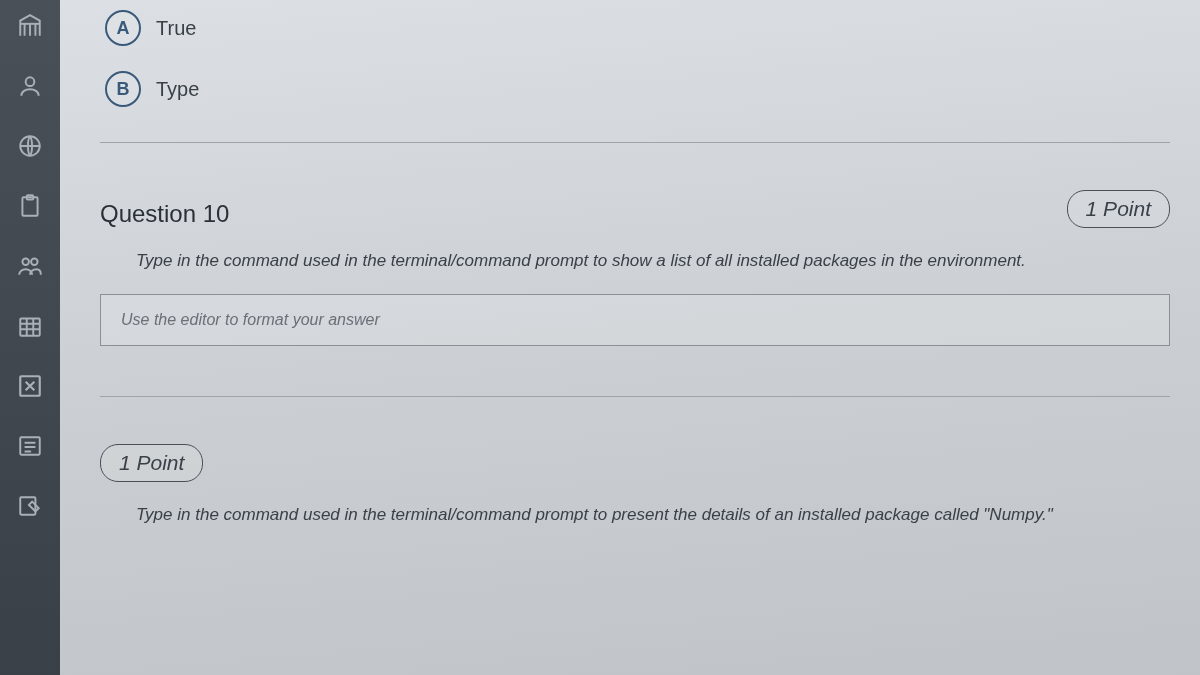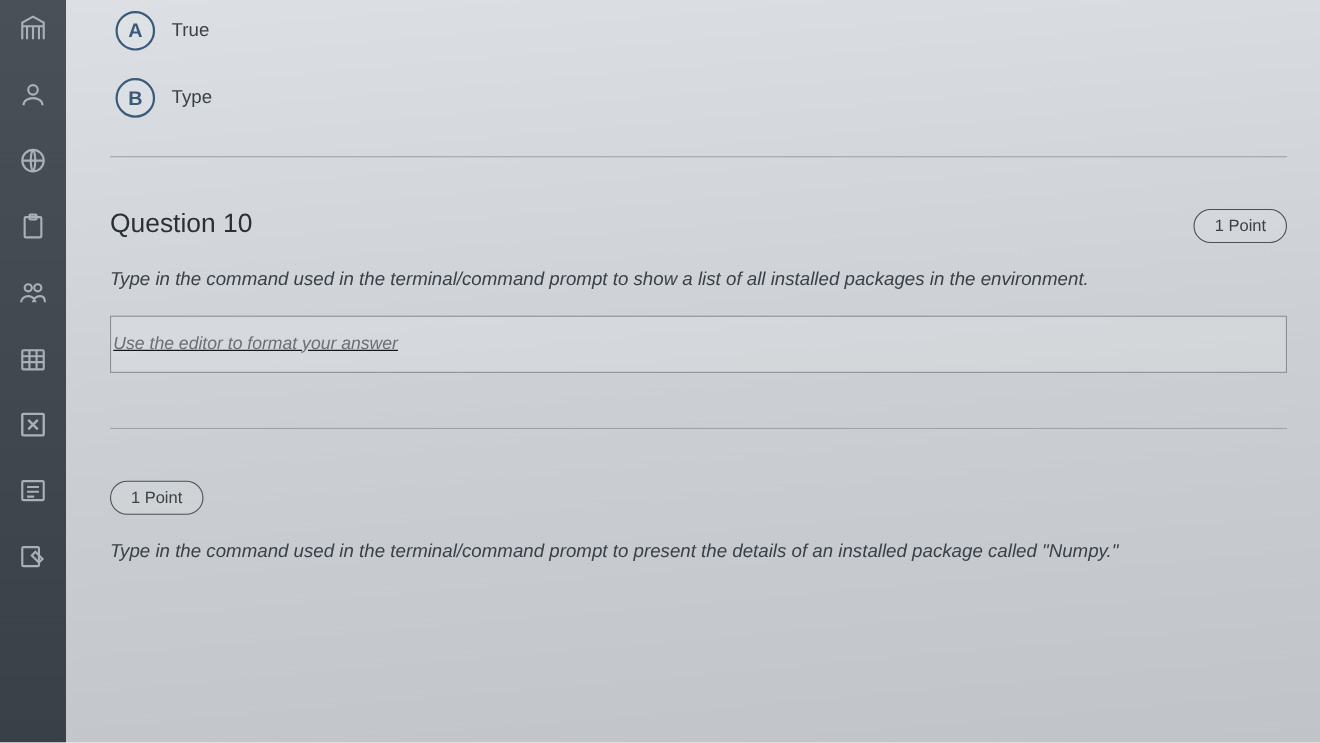--- a/index.html
+++ b/index.html
@@ -63,55 +63,56 @@
       border-radius: 50%;
       display: flex;
       align-items: center;
       justify-content: center;
       font-weight: 600;
       font-size: 18px;
       color: #3a5a7a;
       background: rgba(255,255,255,0.1);
     }
     .option-label {
-      font-size: 17px;
+      font-size: 20px;
       color: #3a4048;
     }
     .question-header {
       display: flex;
       justify-content: space-between;
-      align-items: flex-start;
+      align-items: flex-end;
       padding: 12px 0 5px 0;
     }
     .question-title {
       font-size: 24px;
       font-weight: 400;
       color: #2a3038;
     }
     .point-badge {
       border: 1.5px solid #4a5058;
       border-radius: 18px;
       padding: 6px 18px;
-      font-size: 15px;
+      font-size: 21px;
       color: #3a4048;
+      font-style: italic;
       background: rgba(255,255,255,0.1);
     }
     .question-text {
       font-style: italic;
       color: #3a4048;
       font-size: 17px;
       line-height: 1.5;
       padding: 15px 0 20px 0;
+      margin-left: 36px;
     }
     .answer-editor {
       border: 1px solid #8a9098;
       background: rgba(255,255,255,0.15);
-      padding: 16px 2px;
+      padding: 16px 20px;
       margin-bottom: 20px;
-      text-decoration: underline;
     }
     .editor-placeholder {
       font-style: italic;
       color: #6a7078;
       font-size: 16px;
     }
   </style>
 </head>
 <body>
 

